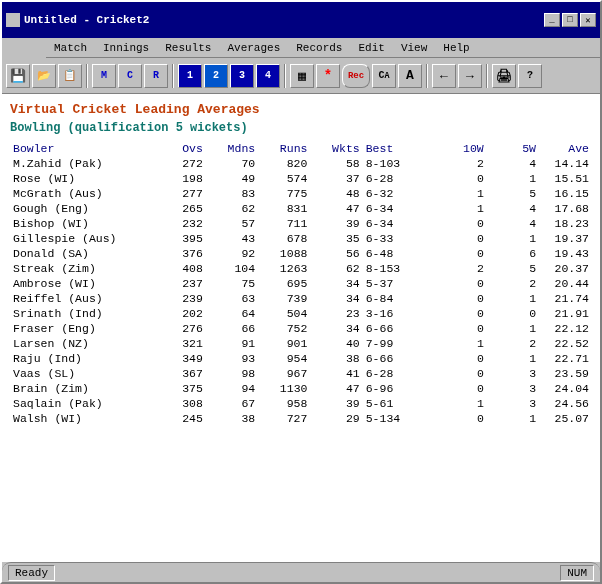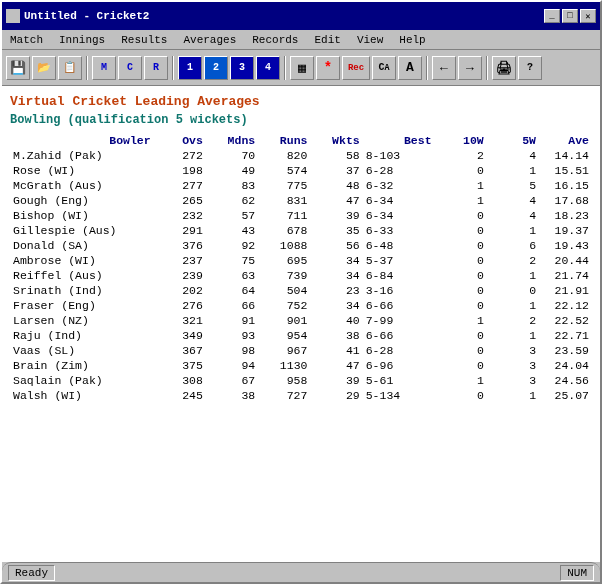--- a/index.html
+++ b/index.html
@@ -21,21 +21,21 @@
       display: flex;
       flex-direction: column;
     }
     .title-bar {
       background: #000080;
       color: white;
       padding: 8px 4px;
       display: flex;
       align-items: center;
       justify-content: space-between;
-      height: 28px;
+      height: 36px;
       flex-shrink: 0;
     }
     .title-bar-left {
       display: flex;
       align-items: center;
       gap: 4px;
       font-size: 11px;
       font-weight: bold;
     }
     .title-icon {
@@ -66,20 +66,21 @@
     .menu-bar {
       background: #c0c0c0;
       display: flex;
       padding: 2px 4px;
       gap: 8px;
       font-size: 11px;
       height: 20px;
       align-items: center;
       flex-shrink: 0;
       border-bottom: 1px solid #808080;
+      margin-left: 44px;
     }
     .menu-item {
       padding: 1px 4px;
       cursor: pointer;
       color: black;
     }
     .toolbar {
       background: #c0c0c0;
       display: flex;
       padding: 3px 4px;
@@ -106,20 +107,21 @@
       border-bottom-color: #808080;
       display: flex;
       align-items: center;
       justify-content: center;
       cursor: pointer;
       font-size: 10px;
       font-weight: bold;
     }
     .tb-btn-wide {
       width: 28px;
+      border-radius: 8px;
     }
     .tb-btn-blue {
       color: #0000cc;
       font-weight: bold;
     }
     .tb-btn-num {
       background: #0000aa;
       color: white;
       font-weight: bold;
     }
@@ -143,24 +145,23 @@
       font-size: 12px;
     }
     .data-table {
       width: 100%;
       border-collapse: collapse;
       font-size: 11.5px;
       font-family: 'Courier New', monospace;
     }
     .data-table .header-row td {
       color: #000080;
-      font-weight: bold;
+      font-weight: normal;
       padding: 1px 3px;
       white-space: nowrap;
-      text-align: right;
     }
     .data-table .data-row td {
       color: black;
       padding: 1px 3px;
       white-space: nowrap;
     }
     .col-name { min-width: 110px; }
     .col-num { text-align: right; min-width: 40px; }
     .col-best { min-width: 55px; }
     .status-bar {
@@ -307,41 +308,52 @@
             <td class="col-num">57</td>
             <td class="col-num">711</td>
             <td class="col-num">39</td>
             <td class="col-best">6-34</td>
             <td class="col-num">0</td>
             <td class="col-num">4</td>
             <td class="col-num">18.23</td>
           </tr>
           <tr class="data-row">
             <td class="col-name">Gillespie (Aus)</td>
-            <td class="col-num">291</td>
+            <td class="col-num">395</td>
             <td class="col-num">43</td>
             <td class="col-num">678</td>
             <td class="col-num">35</td>
             <td class="col-best">6-33</td>
             <td class="col-num">0</td>
             <td class="col-num">1</td>
             <td class="col-num">19.37</td>
           </tr>
           <tr class="data-row">
             <td class="col-name">Donald (SA)</td>
             <td class="col-num">376</td>
             <td class="col-num">92</td>
             <td class="col-num">1088</td>
             <td class="col-num">56</td>
             <td class="col-best">6-48</td>
             <td class="col-num">0</td>
             <td class="col-num">6</td>
             <td class="col-num">19.43</td>
           </tr>
           <tr class="data-row">
+            <td class="col-name">Streak (Zim)</td>
+            <td class="col-num">408</td>
+            <td class="col-num">104</td>
+            <td class="col-num">1263</td>
+            <td class="col-num">62</td>
+            <td class="col-best">8-153</td>
+            <td class="col-num">2</td>
+            <td class="col-num">5</td>
+            <td class="col-num">20.37</td>
+          </tr>
+          <tr class="data-row">
             <td class="col-name">Ambrose (WI)</td>
             <td class="col-num">237</td>
             <td class="col-num">75</td>
             <td class="col-num">695</td>
             <td class="col-num">34</td>
             <td class="col-best">5-37</td>
             <td class="col-num">0</td>
             <td class="col-num">2</td>
             <td class="col-num">20.44</td>
           </tr>

